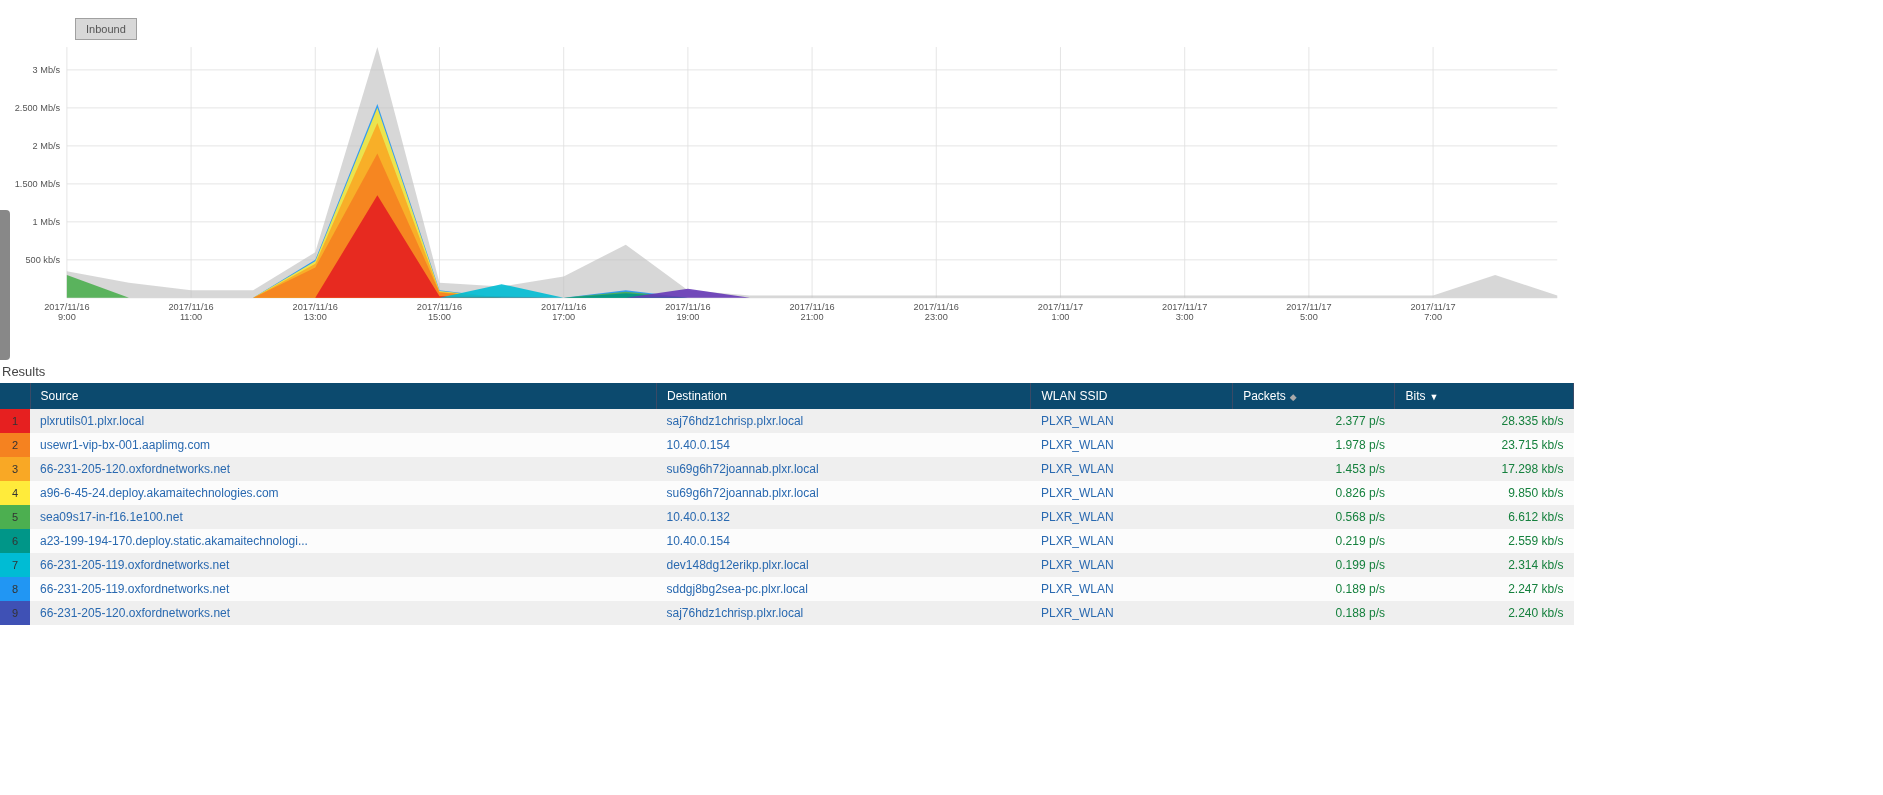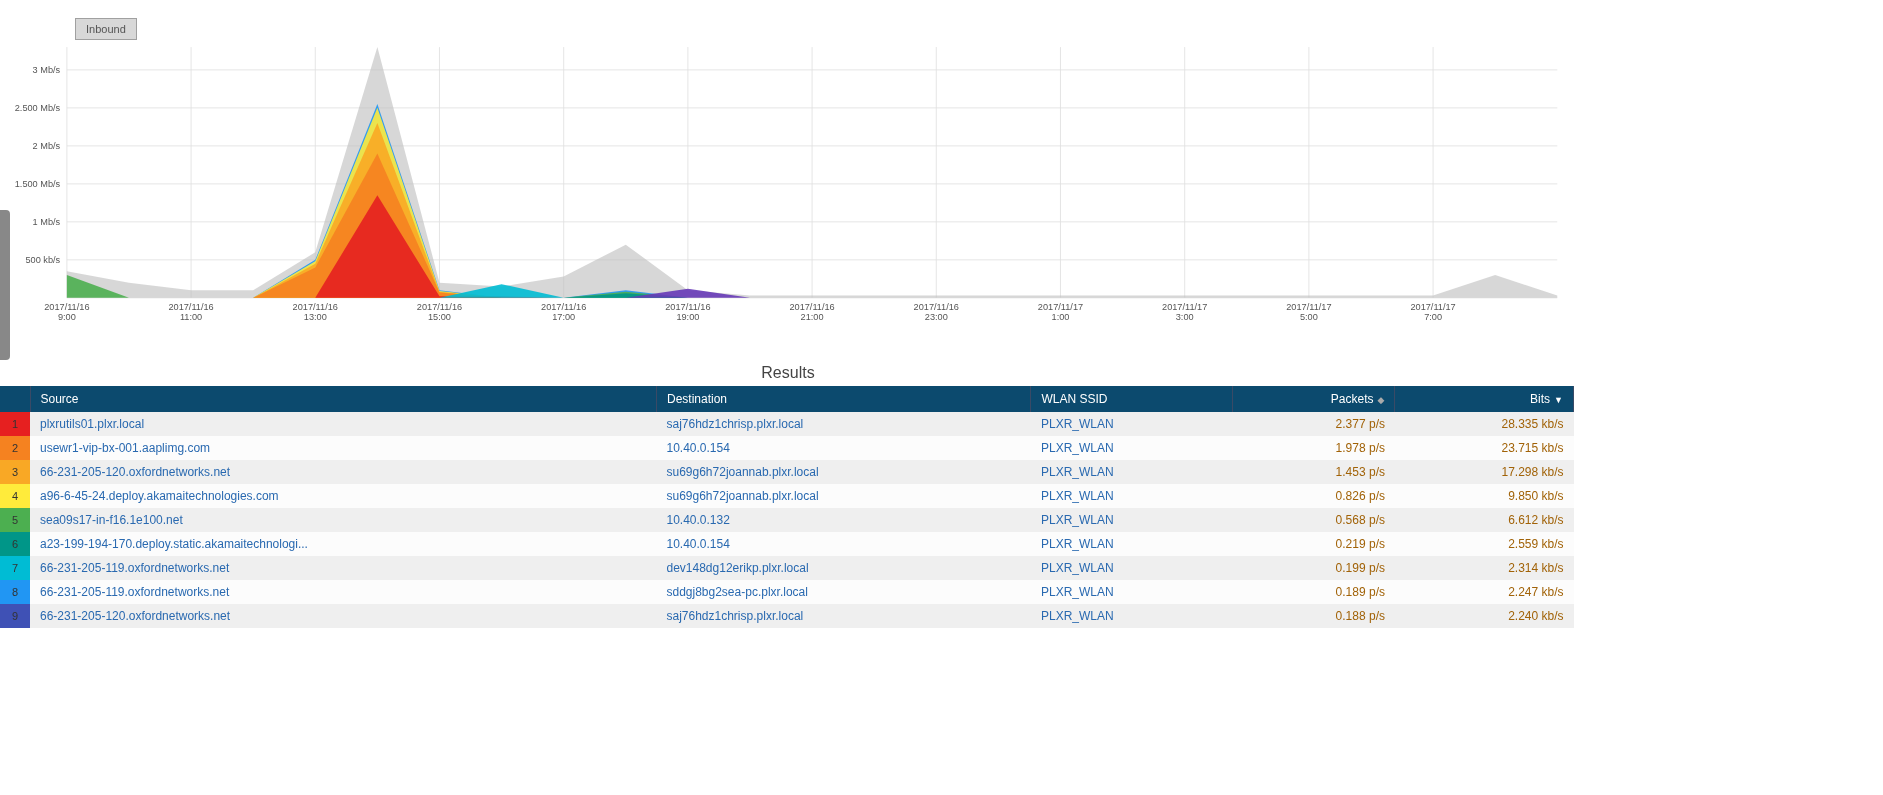--- a/index.html
+++ b/index.html
@@ -10,32 +10,32 @@
 .chart-wrap { position: relative; height: 360px; padding: 10px 0 0 0; }
 .chart-legend-btn { position: absolute; left: 75px; top: 18px; background: #d8d8d8; border: 1px solid #a0a0a0; padding: 4px 10px; font-size: 11px; color: #555; cursor: pointer; z-index: 10; }
 
 .left-tab { position: absolute; left: 0; top: 210px; width: 10px; height: 150px; background: #888; border-radius: 0 4px 4px 0; }
 
 .chart-svg { width: 100%; height: 350px; }
 .chart-svg .grid line { stroke: #e0e0e0; stroke-width: 1; }
 .chart-svg .axis-text { font-size: 11px; fill: #555; text-anchor: end; }
 .chart-svg .x-axis-text { font-size: 11px; fill: #555; text-anchor: middle; }
 
-.results-label { font-size: 16px; color: #444; padding: 4px 0 4px 2px; text-align: center; }
+.results-label { font-size: 13px; color: #444; padding: 4px 0 4px 2px; }
 
 .data-table { width: 100%; border-collapse: collapse; font-size: 12px; }
 .data-table thead th { background: #0c4a6e; color: #fff; font-weight: normal; text-align: left; padding: 6px 10px; border-right: 1px solid #3a4a66; }
-.data-table thead th.num { text-align: right; }
+.data-table thead th.num { }
 .data-table thead th.rank-col { width: 30px; }
 .data-table tbody tr:nth-child(odd) { background: #efefef; }
 .data-table tbody tr:nth-child(even) { background: #fcfcfc; }
 .data-table td { padding: 5px 10px; white-space: nowrap; overflow: hidden; text-overflow: ellipsis; }
 .data-table td.rank { width: 30px; text-align: center; color: #333; font-size: 11px; padding: 5px 4px; }
 .data-table td.link { color: #2969b0; cursor: pointer; }
-.data-table td.num { text-align: right; color: #a16207; }
+.data-table td.num { text-align: right; color: #15803d; }
 .sort-icon { display: inline-block; margin-left: 4px; font-size: 9px; color: #aaa; }
 .sort-icon.active { color: #fff; }
 </style>
 </head>
 <body>
 
 <div class="container">
 
   <div class="chart-wrap">
     <div class="left-tab"></div>

